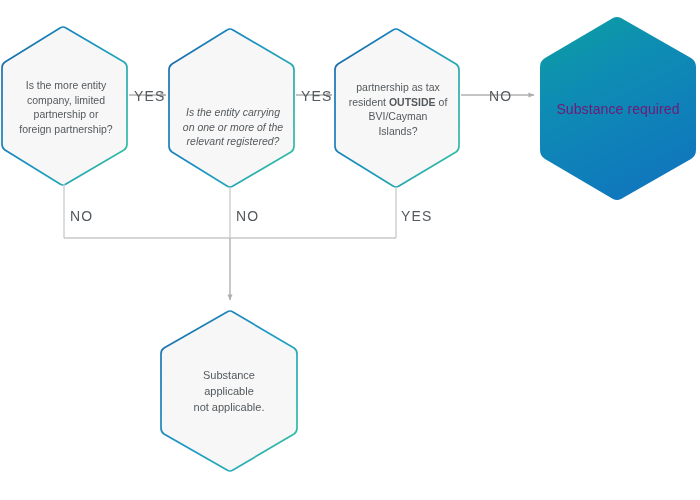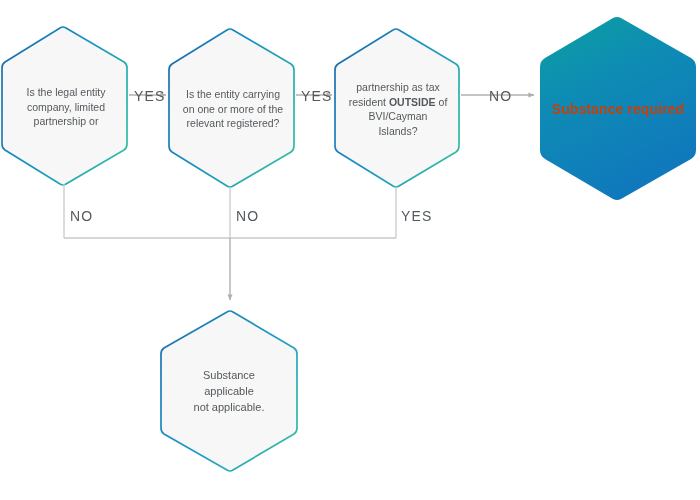--- a/index.html
+++ b/index.html
@@ -42,22 +42,22 @@
     line-height: 14.5px;
     color: #54595d;
     font-family: "Liberation Sans", sans-serif;
   }
   .q-text b {
     font-weight: bold;
     color: #54595d;
   }
   .result-text {
     font-size: 14px;
-    font-weight: bold;
-    color: #c2410c;
+    font-weight: normal;
+    color: #701a75;
     line-height: 18px;
     letter-spacing: 0.1px;
   }
   .edge-label {
     position: absolute;
     font-size: 14px;
     font-weight: normal;
     color: #54595d;
     letter-spacing: 1.1px;
     font-family: "Liberation Sans", sans-serif;
@@ -111,27 +111,28 @@
     <line x1="230" y1="187" x2="230" y2="238" stroke="#c9c9c9" stroke-width="1.3"></line>
     <line x1="396" y1="187" x2="396" y2="238" stroke="#c9c9c9" stroke-width="1.3"></line>
 
     <line x1="64" y1="238" x2="396" y2="238" stroke="#c9c9c9" stroke-width="1.3"></line>
 
     <line x1="230" y1="238" x2="230" y2="300" stroke="#b0b0b0" stroke-width="1.4" marker-end="url(#arrowHead)"></line>
   </svg>
 
   <div class="node-text" style="left:5px; top:28px; width:122px; height:158px;">
     <div class="lines q-text">
-      <div>Is the legal entity</div>
+      <div>Is the more entity</div>
       <div>company, limited</div>
       <div>partnership or</div>
+      <div>foreign partnership?</div>
     </div>
   </div>
 
-  <div class="node-text" style="left:172px; top:30px; width:122px; height:158px;">
+  <div class="node-text" style="left:172px; top:48px; width:122px; height:158px;font-style:italic;">
     <div class="lines q-text">
       <div>Is the entity carrying</div>
       <div>on one or more of the</div>
       <div>relevant registered?</div>
     </div>
   </div>
 
   <div class="node-text" style="left:337px; top:30px; width:122px; height:158px;">
     <div class="lines q-text">
       <div>partnership as tax</div>

